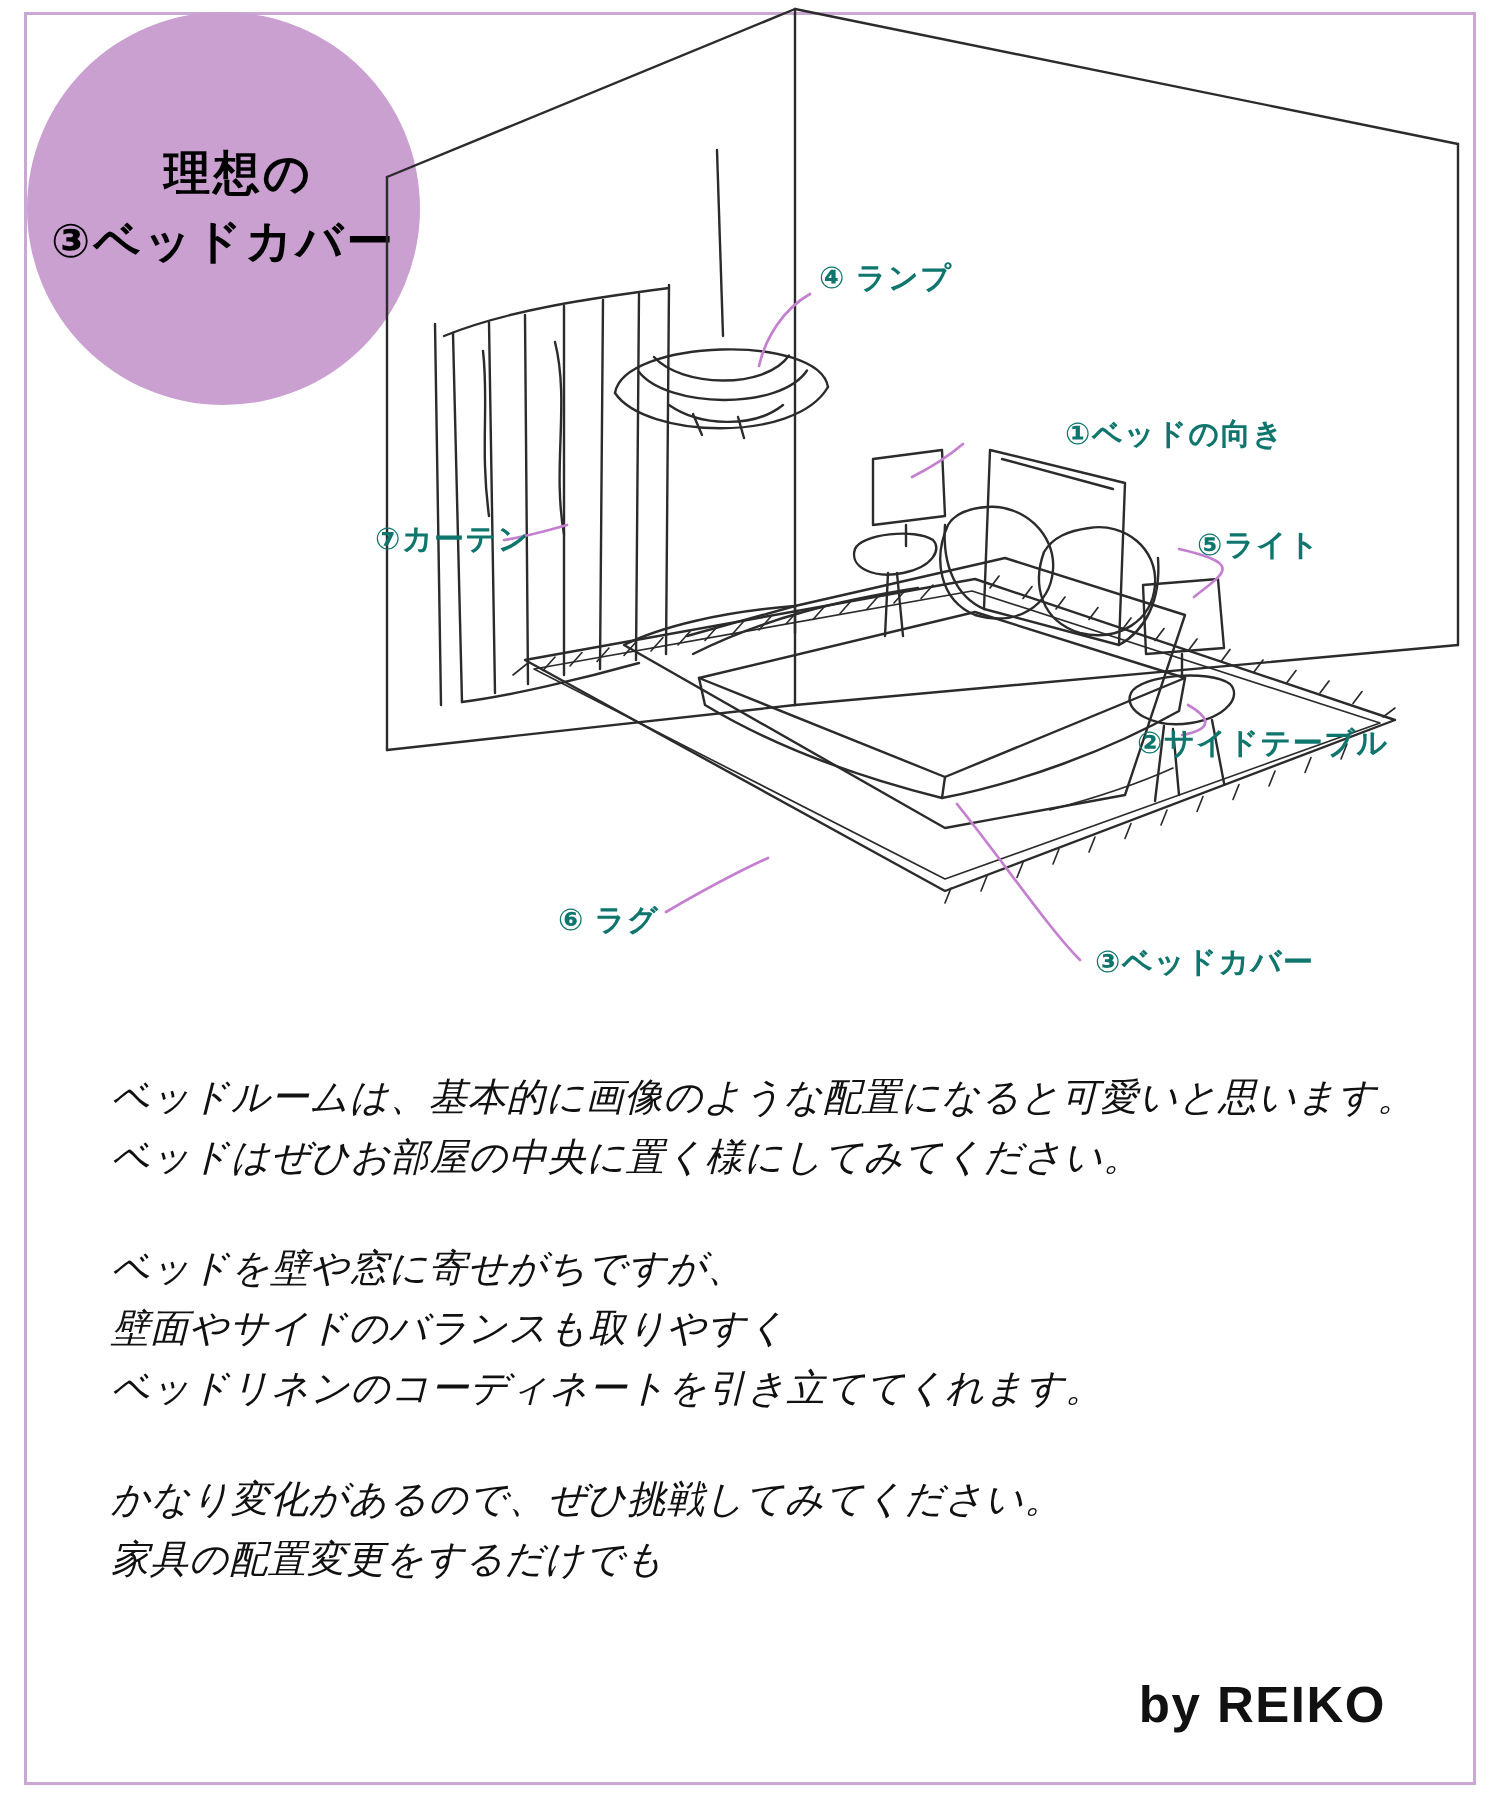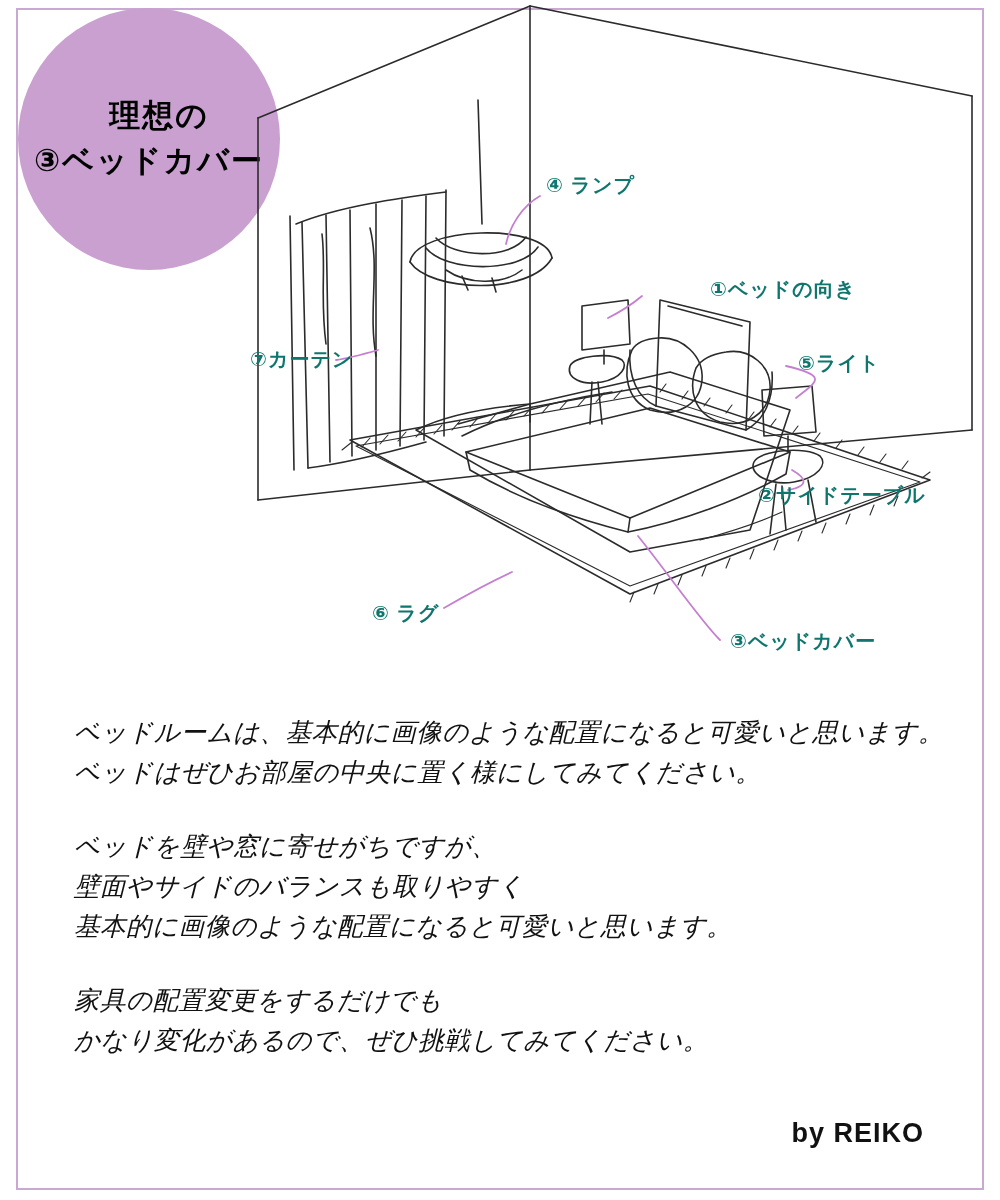--- a/index.html
+++ b/index.html
@@ -96,21 +96,21 @@
     font-family: "Liberation Sans", "DejaVu Sans", sans-serif;
   }
   .para { margin: 0 0 34px 0; }
   .para:last-child { margin-bottom: 0; }
   .line { display: block; white-space: pre; font-style: italic; }
 
   .signature {
     position: absolute;
     right: 76px;
     top: 1118px;
-    font-size: 27px;
+    font-size: 34px;
     font-weight: bold;
     letter-spacing: 1px;
     color: #111111;
   }
 </style>
 </head>
 <body>
 
 <div class="page">
 
@@ -259,23 +259,23 @@
   </div>
 
   <div class="body-text">
     <p class="para">
       <span class="line">ベッドルームは、基本的に画像のような配置になると可愛いと思います。</span>
       <span class="line">ベッドはぜひお部屋の中央に置く様にしてみてください。</span>
     </p>
     <p class="para">
       <span class="line">ベッドを壁や窓に寄せがちですが、</span>
       <span class="line">壁面やサイドのバランスも取りやすく</span>
-      <span class="line">基本的に画像のような配置になると可愛いと思います。</span>
+      <span class="line">ベッドリネンのコーディネートを引き立ててくれます。</span>
     </p>
     <p class="para">
+      <span class="line">かなり変化があるので、ぜひ挑戦してみてください。</span>
       <span class="line">家具の配置変更をするだけでも</span>
-      <span class="line">かなり変化があるので、ぜひ挑戦してみてください。</span>
     </p>
   </div>
 
   <div class="signature">by REIKO</div>
 
 </div>
 
 </body></html>

